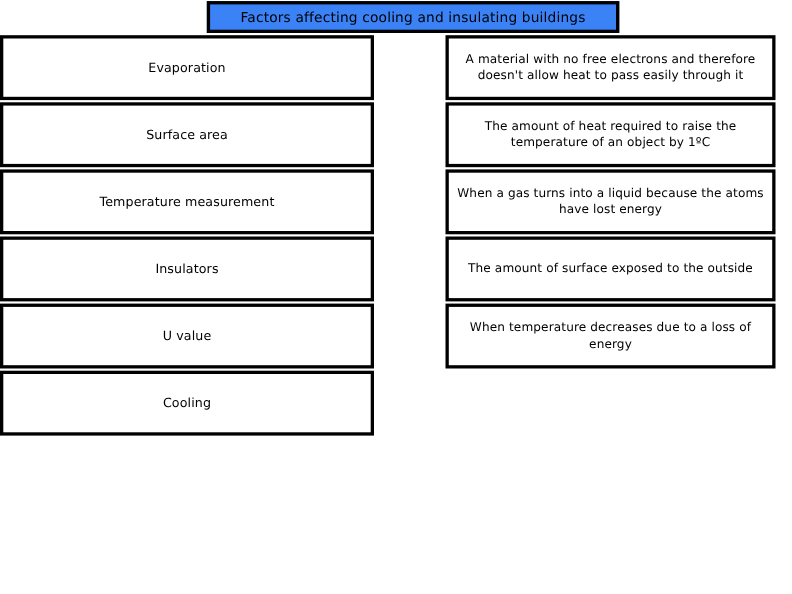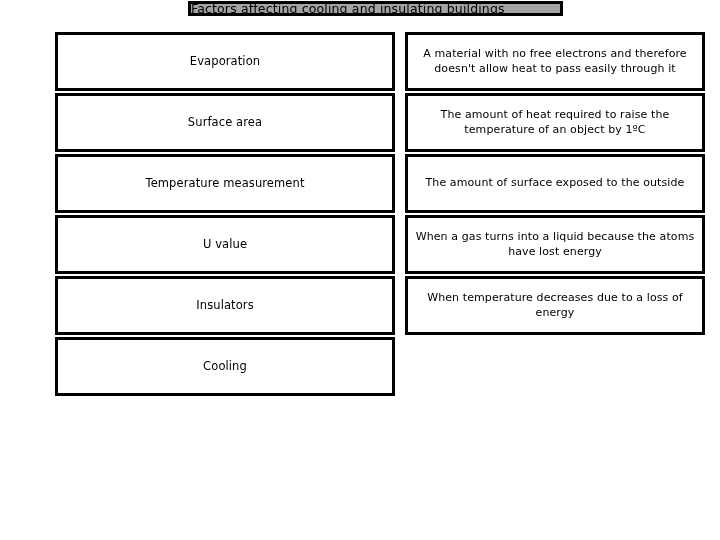--- a/index.html
+++ b/index.html
@@ -22,43 +22,43 @@
     width: 720px;
     height: 540px;
   }
 
   
   .title-box {
     position: absolute;
     left: 188px;
     top: 1px;
     width: 375px;
-    height: 15px;
+    height: 29px;
     box-sizing: border-box;
     border: 3px solid #000000;
-    background: #a3a3a3;
+    background: #3b82f6;
     display: flex;
     align-items: center;
-    justify-content: flex-start;
+    justify-content: center;
   }
   .title-text {
     font-size: 12.5px;
     line-height: 1.05;
     letter-spacing: 0.15px;
     white-space: nowrap;
   }
 
   
   .column {
     position: absolute;
     top: 32px;
     display: flex;
     flex-direction: column;
   }
-  .column.left  { left: 12px;  width: 340px; padding-left: 43px; }
+  .column.left  { left: 0;  width: 340px; }
   .column.right { left: 405px; width: 300px; }
 
   .card {
     box-sizing: border-box;
     border: 3px solid #000000;
     background: #ffffff;
     height: 59px;
     margin-bottom: 2px;
     display: flex;
     align-items: center;
@@ -94,41 +94,41 @@
     <div class="card">
       <span class="card-text">Evaporation</span>
     </div>
     <div class="card">
       <span class="card-text">Surface area</span>
     </div>
     <div class="card">
       <span class="card-text">Temperature measurement</span>
     </div>
     <div class="card">
-      <span class="card-text">U value</span>
+      <span class="card-text">Insulators</span>
     </div>
     <div class="card">
-      <span class="card-text">Insulators</span>
+      <span class="card-text">U value</span>
     </div>
     <div class="card">
       <span class="card-text">Cooling</span>
     </div>
   </div>
 
   <div class="column right">
     <div class="card">
       <span class="card-text">A material with no free electrons and therefore doesn't allow heat to pass easily through it</span>
     </div>
     <div class="card">
       <span class="card-text">The amount of heat required to raise the temperature of an object by 1ºC</span>
     </div>
     <div class="card">
-      <span class="card-text">The amount of surface exposed to the outside</span>
+      <span class="card-text">When a gas turns into a liquid because the atoms have lost energy</span>
     </div>
     <div class="card">
-      <span class="card-text">When a gas turns into a liquid because the atoms have lost energy</span>
+      <span class="card-text">The amount of surface exposed to the outside</span>
     </div>
     <div class="card">
       <span class="card-text">When temperature decreases due to a loss of energy</span>
     </div>
   </div>
 
 </div>
 
 </body></html>

